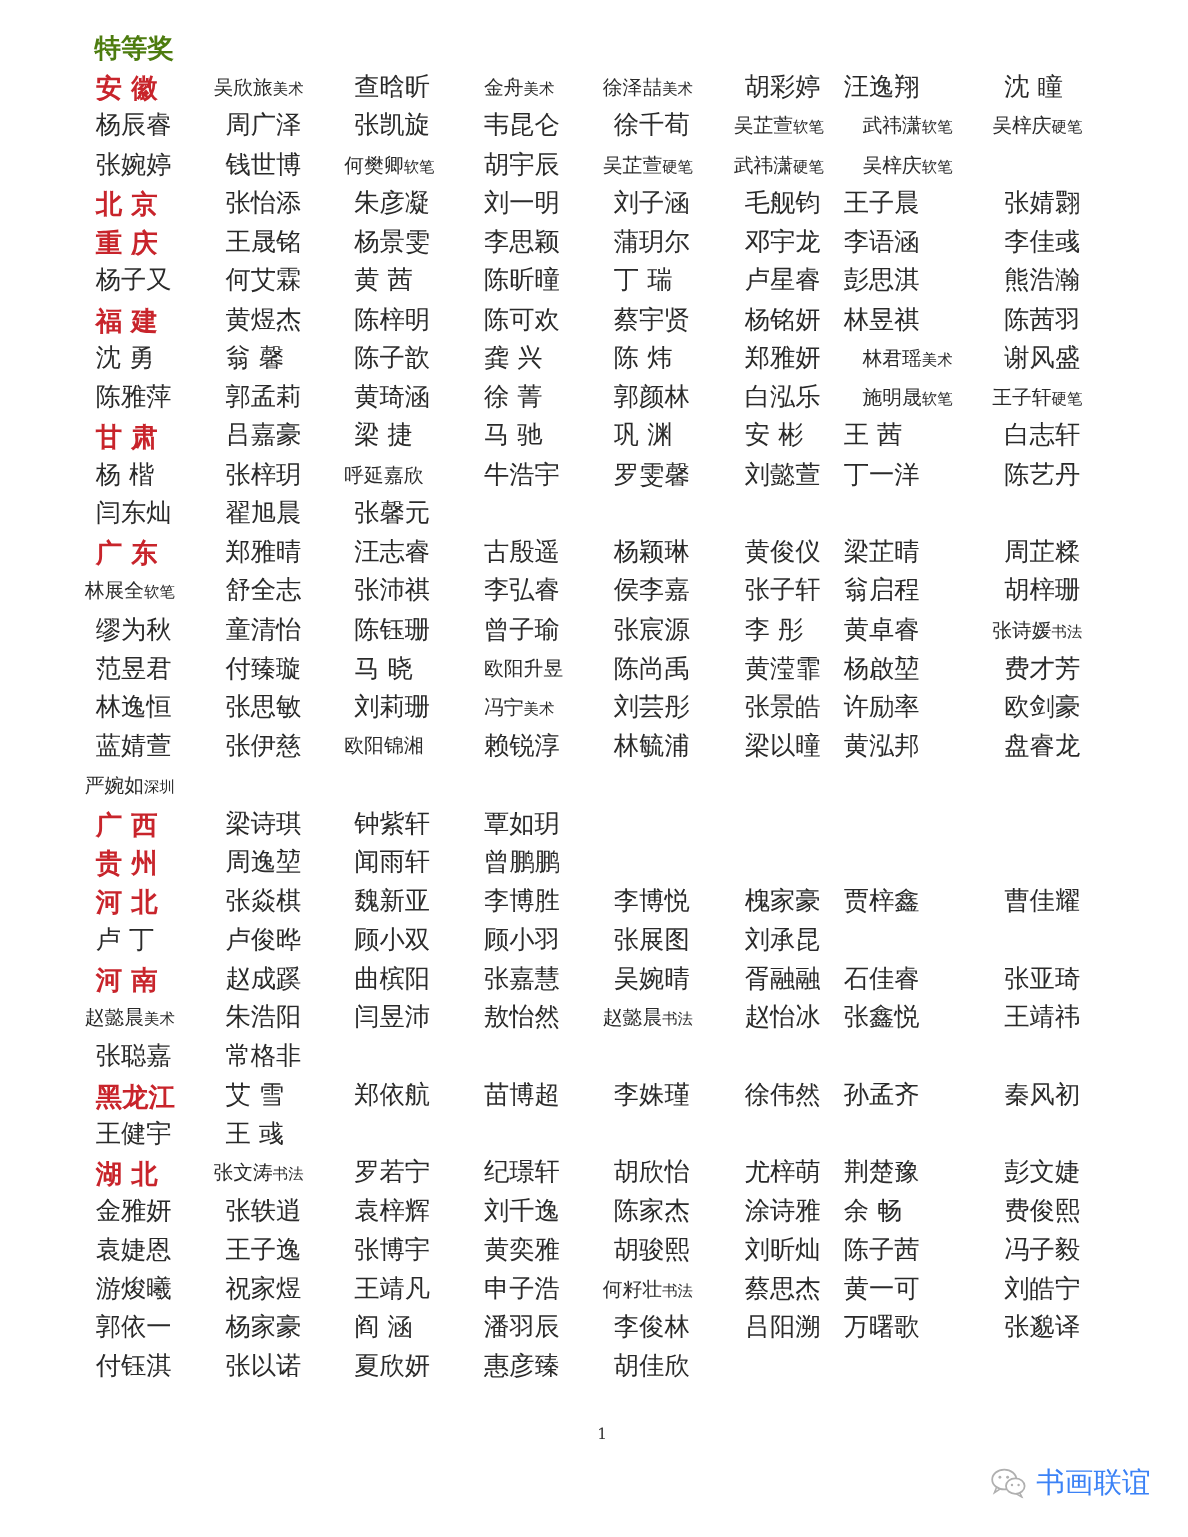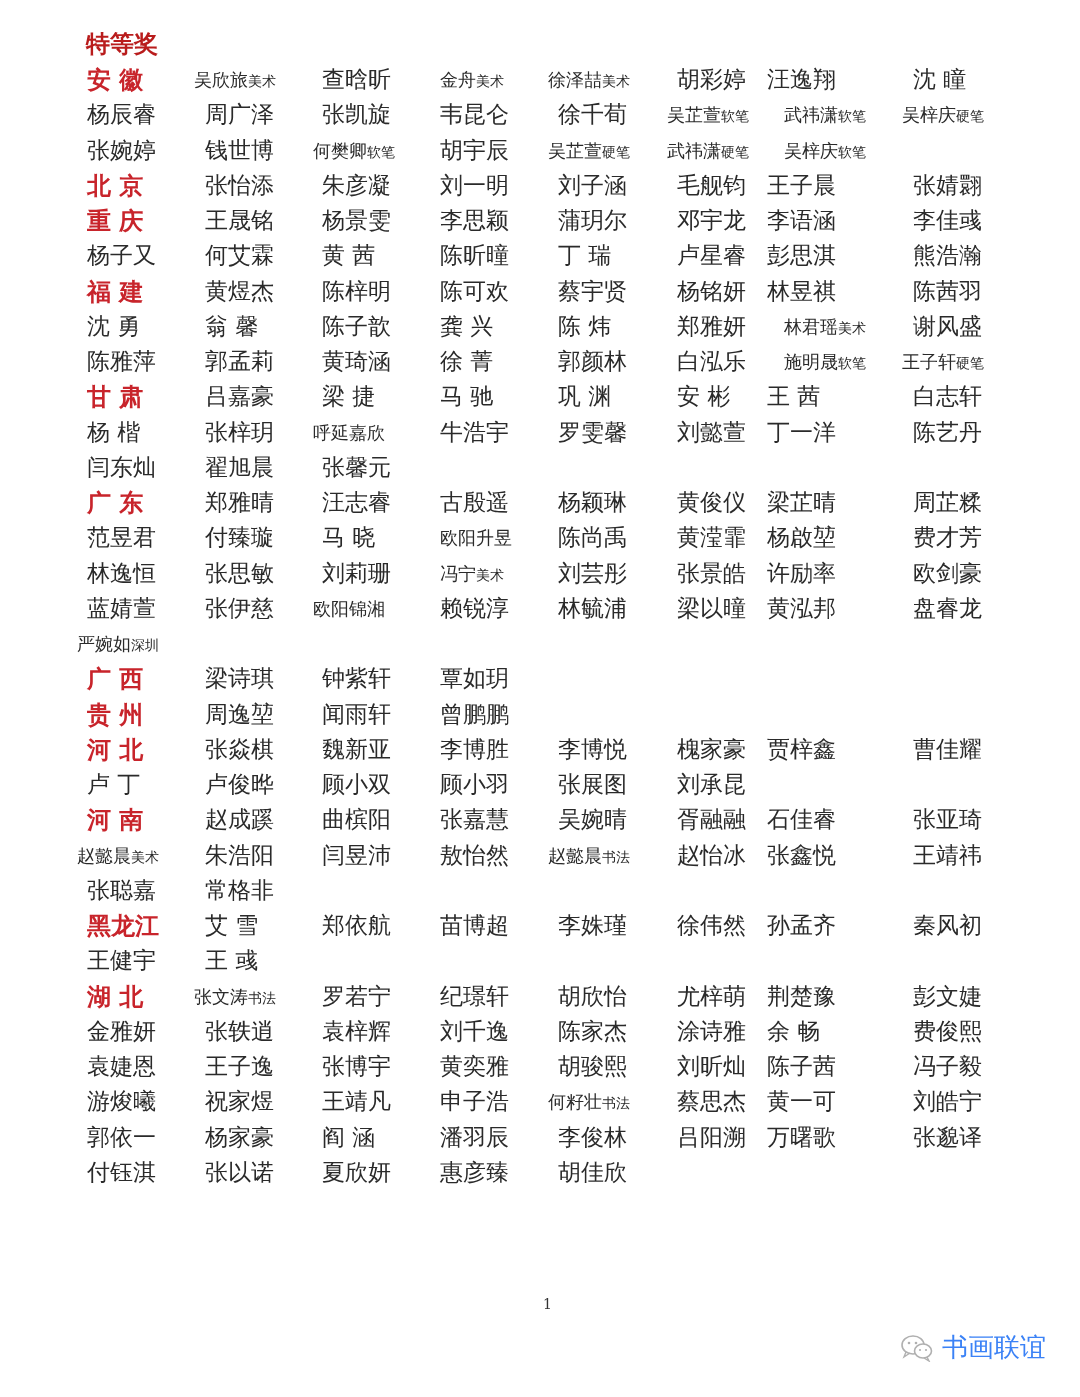--- a/index.html
+++ b/index.html
@@ -1,19 +1,19 @@
 <!DOCTYPE html>
 <html><head>
 <meta charset="utf-8">
 <style>
   html, body { margin: 0; padding: 0; background: #ffffff; }
   body { width: 1080px; height: 1397px; position: relative; overflow: hidden;
          font-family: "DejaVu Serif", "Liberation Serif", serif; color: #2a2a2a; }
   .title { position: absolute; left: 86px; top: 28px; font-size: 24px; font-weight: bold;
-           color: #b91c1c; letter-spacing: 0px; }
+           color: #4d7c0f; letter-spacing: 0px; }
   .grid { position: absolute; left: 0; top: 62px; width: 1080px; }
   .row { position: relative; height: 35.25px; }
   .cell { position: absolute; top: 0; height: 35px; line-height: 35px; white-space: nowrap;
           font-size: 23px; }
   .cell .sfx { font-size: 14px; }
   .cell.small { font-size: 18px; }
   .cell.small .sfx { font-size: 14px; }
   .cell.prov { color: #c8242b; font-weight: bold; font-size: 24px; }
   .c0 { left: 87px; } .c1 { left: 205px; } .c2 { left: 322px; } .c3 { left: 440px; }
   .c4 { left: 558px; } .c5 { left: 677px; } .c6 { left: 767px; } .c7 { left: 913px; }
@@ -149,20 +149,40 @@
       <div class="cell c0 prov"><span>广  东</span></div>
       <div class="cell c1"><span>郑雅晴</span></div>
       <div class="cell c2"><span>汪志睿</span></div>
       <div class="cell c3"><span>古殷遥</span></div>
       <div class="cell c4"><span>杨颖琳</span></div>
       <div class="cell c5"><span>黄俊仪</span></div>
       <div class="cell c6"><span>梁芷晴</span></div>
       <div class="cell c7"><span>周芷糅</span></div>
     </div>
     <div class="row">
+      <div class="cell c0 small"><span>林展全</span><span class="sfx">软笔</span></div>
+      <div class="cell c1"><span>舒全志</span></div>
+      <div class="cell c2"><span>张沛祺</span></div>
+      <div class="cell c3"><span>李弘睿</span></div>
+      <div class="cell c4"><span>侯李嘉</span></div>
+      <div class="cell c5"><span>张子轩</span></div>
+      <div class="cell c6"><span>翁启程</span></div>
+      <div class="cell c7"><span>胡梓珊</span></div>
+    </div>
+    <div class="row">
+      <div class="cell c0"><span>缪为秋</span></div>
+      <div class="cell c1"><span>童清怡</span></div>
+      <div class="cell c2"><span>陈钰珊</span></div>
+      <div class="cell c3"><span>曾子瑜</span></div>
+      <div class="cell c4"><span>张宸源</span></div>
+      <div class="cell c5"><span>李  彤</span></div>
+      <div class="cell c6"><span>黄卓睿</span></div>
+      <div class="cell c7 small"><span>张诗媛</span><span class="sfx">书法</span></div>
+    </div>
+    <div class="row">
       <div class="cell c0"><span>范昱君</span></div>
       <div class="cell c1"><span>付臻璇</span></div>
       <div class="cell c2"><span>马  晓</span></div>
       <div class="cell c3 small"><span>欧阳升昱</span></div>
       <div class="cell c4"><span>陈尚禹</span></div>
       <div class="cell c5"><span>黄滢霏</span></div>
       <div class="cell c6"><span>杨啟堃</span></div>
       <div class="cell c7"><span>费才芳</span></div>
     </div>
     <div class="row">

